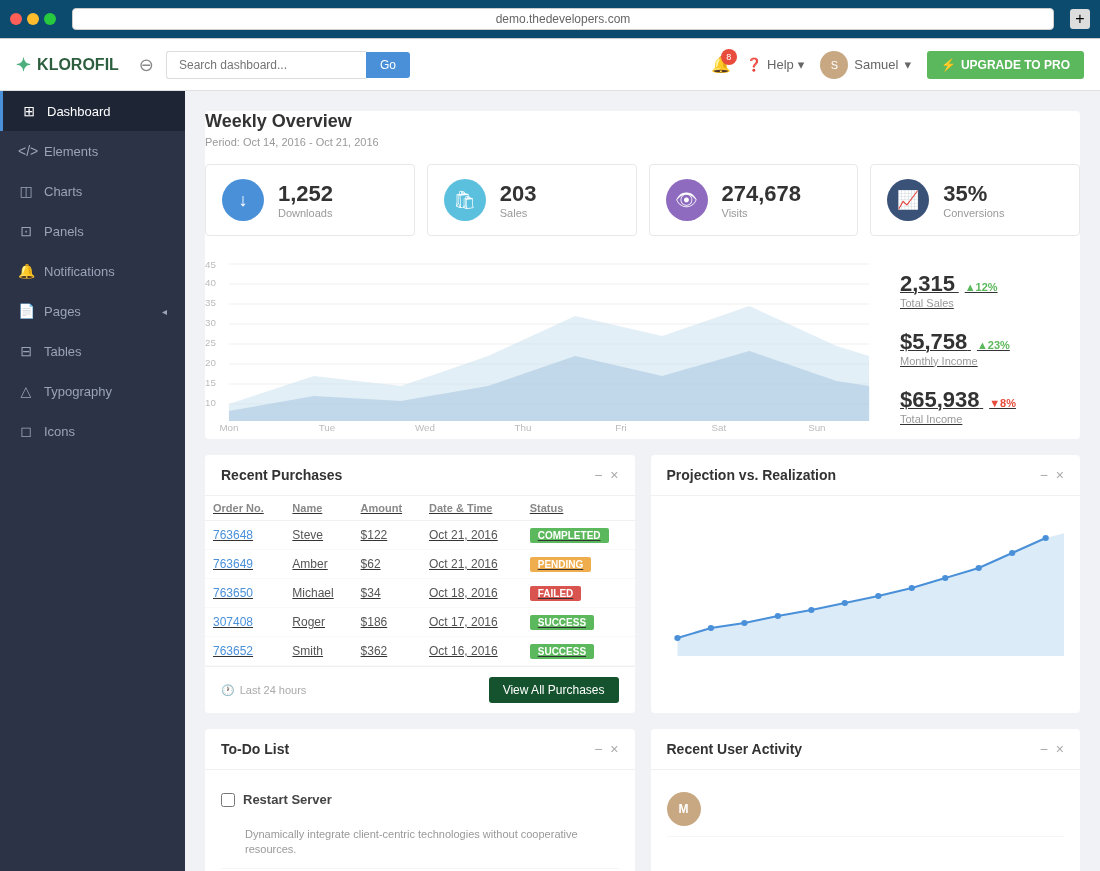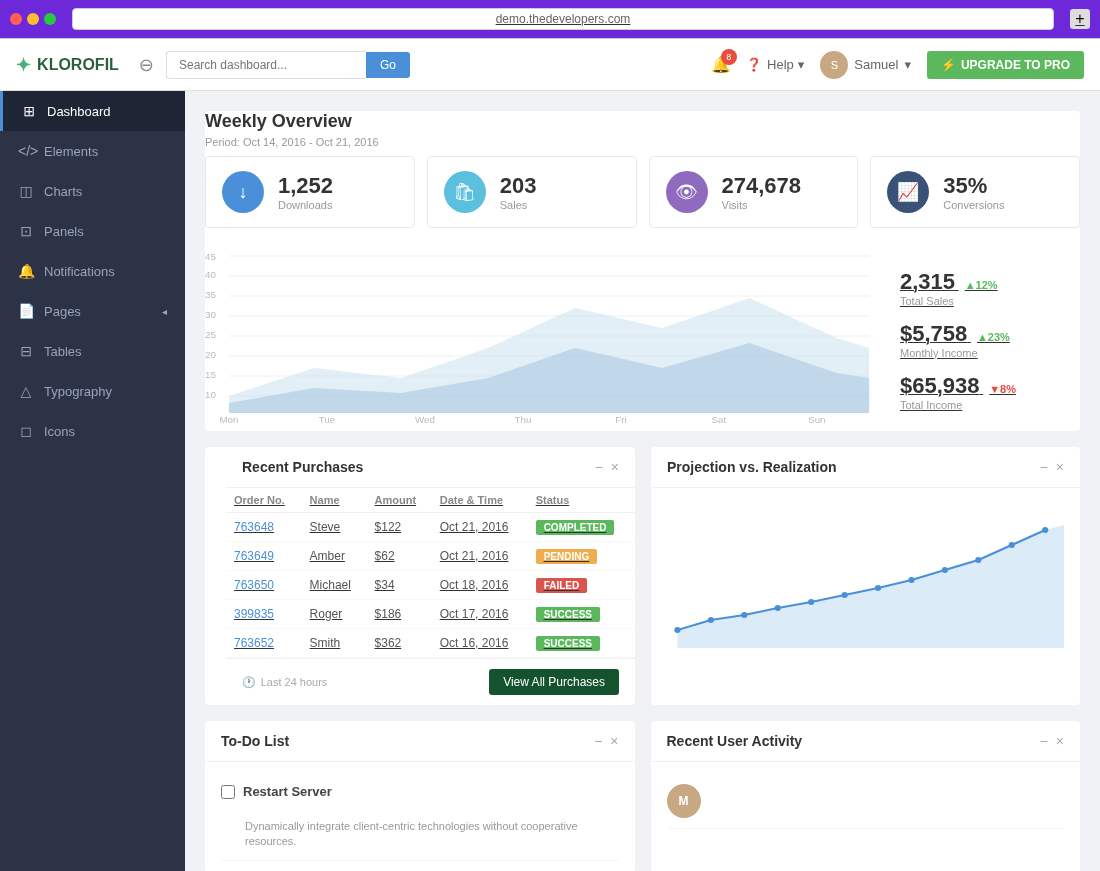--- a/index.html
+++ b/index.html
@@ -1,19 +1,19 @@
 <!DOCTYPE html>
 <html><head>
   <meta charset="utf-8">
   <style>
     * { box-sizing: border-box; margin: 0; padding: 0; }
     body { font-family: -apple-system, BlinkMacSystemFont, 'Segoe UI', sans-serif; background: #f0f2f5; font-size: 13px; color: #333; }
 
     
-    .browser-chrome { background: #6d28d9; padding: 8px 10px; display: flex; align-items: center; gap: 8px; border-bottom: 1px solid #ccc; text-decoration: underline; }
+    .browser-chrome { background: #0c4a6e; padding: 8px 10px; display: flex; align-items: center; gap: 8px; border-bottom: 1px solid #ccc; }
     .browser-dots { display: flex; gap: 5px; }
     .dot { width: 12px; height: 12px; border-radius: 50%; }
     .dot-red { background: #ff5f56; }
     .dot-yellow { background: #ffbd2e; }
     .dot-green { background: #27c93f; }
     .browser-url { flex: 1; background: #fff; border: 1px solid #ccc; border-radius: 4px; padding: 3px 10px; text-align: center; font-size: 12px; color: #666; margin: 0 8px; }
     .browser-add { margin-left: auto; background: #ddd; border: none; width: 20px; height: 20px; border-radius: 3px; cursor: pointer; font-size: 16px; line-height: 1; }
 
     
     .app { display: flex; flex-direction: column; height: calc(871px - 37px); }
@@ -44,36 +44,36 @@
     .sidebar-item .si-icon { font-size: 14px; width: 16px; text-align: center; }
     .sidebar-item .si-label { flex: 1; }
     .sidebar-item .si-arrow { font-size: 10px; }
 
     
     .content { flex: 1; overflow-y: auto; padding: 20px; }
 
     
     .weekly-overview { background: #fff; border-radius: 4px; margin-bottom: 16px; }
     .wo-title { font-size: 18px; font-weight: 600; color: #333; margin-bottom: 4px; }
-    .wo-period { font-size: 11px; color: #999; margin-bottom: 8px; }
+    .wo-period { font-size: 11px; color: #999; margin-bottom: 16px; }
 
     .stat-cards { display: flex; gap: 12px; margin-bottom: 20px; }
     .stat-card { flex: 1; border: 1px solid #e8e8e8; border-radius: 4px; padding: 14px 16px; display: flex; align-items: center; gap: 14px; }
     .stat-icon { width: 42px; height: 42px; border-radius: 50%; display: flex; align-items: center; justify-content: center; color: #fff; font-size: 18px; flex-shrink: 0; }
     .stat-icon.blue { background: #4a90d9; }
     .stat-icon.teal { background: #5bc0de; }
     .stat-icon.purple { background: #8e6bbf; }
     .stat-icon.navy { background: #3a5278; }
     .stat-value { font-size: 22px; font-weight: 600; color: #333; }
     .stat-label { font-size: 11px; color: #999; }
 
     
     .chart-container { display: flex; gap: 0; text-decoration: underline; }
     .area-chart { flex: 1; position: relative; }
-    .chart-stats { width: 200px; padding-left: 20px; display: flex; flex-direction: column; justify-content: center; gap: 14px; }
+    .chart-stats { width: 200px; padding-left: 20px; display: flex; flex-direction: column; justify-content: center; gap: 20px; }
     .cs-item {}
     .cs-value { font-size: 22px; font-weight: 600; color: #333; }
     .cs-change { font-size: 11px; font-weight: 600; margin-left: 6px; }
     .cs-change.up { color: #5cb85c; }
     .cs-change.down { color: #e74c3c; }
     .cs-label { font-size: 11px; color: #999; }
 
     svg.area-svg { width: 100%; height: 180px; }
 
     
@@ -297,21 +297,21 @@
                 <span class="cs-change down">▼8%</span>
               </div>
               <div class="cs-label">Total Income</div>
             </div>
           </div>
         </div>
       </div>
 
       <div class="panels-row">
 
-        <div class="panel" style="max-width: 430px; padding-left: 21px;">
+        <div class="panel" style="max-width: 430px;">
           <div class="panel-header">
             <span class="panel-title">Recent Purchases</span>
             <div class="panel-controls">
               <span class="panel-ctrl">−</span>
               <span class="panel-ctrl">×</span>
             </div>
           </div>
           <div class="panel-body" style="padding: 0; text-decoration: underline;">
             <table class="data-table">
               <thead>
@@ -339,21 +339,21 @@
     <td><span class="status-badge status-pending">PENDING</span></td>
   </tr>
                   <tr>
     <td class="order-no"><a href="#" style="color:#4a90d9;text-decoration:none">763650</a></td>
     <td>Michael</td>
     <td>$34</td>
     <td>Oct 18, 2016</td>
     <td><span class="status-badge status-failed">FAILED</span></td>
   </tr>
                   <tr>
-    <td class="order-no"><a href="#" style="color:#4a90d9;text-decoration:none">399835</a></td>
+    <td class="order-no"><a href="#" style="color:#4a90d9;text-decoration:none">307408</a></td>
     <td>Roger</td>
     <td>$186</td>
     <td>Oct 17, 2016</td>
     <td><span class="status-badge status-success">SUCCESS</span></td>
   </tr>
                   <tr>
     <td class="order-no"><a href="#" style="color:#4a90d9;text-decoration:none">763652</a></td>
     <td>Smith</td>
     <td>$362</td>
     <td>Oct 16, 2016</td>

